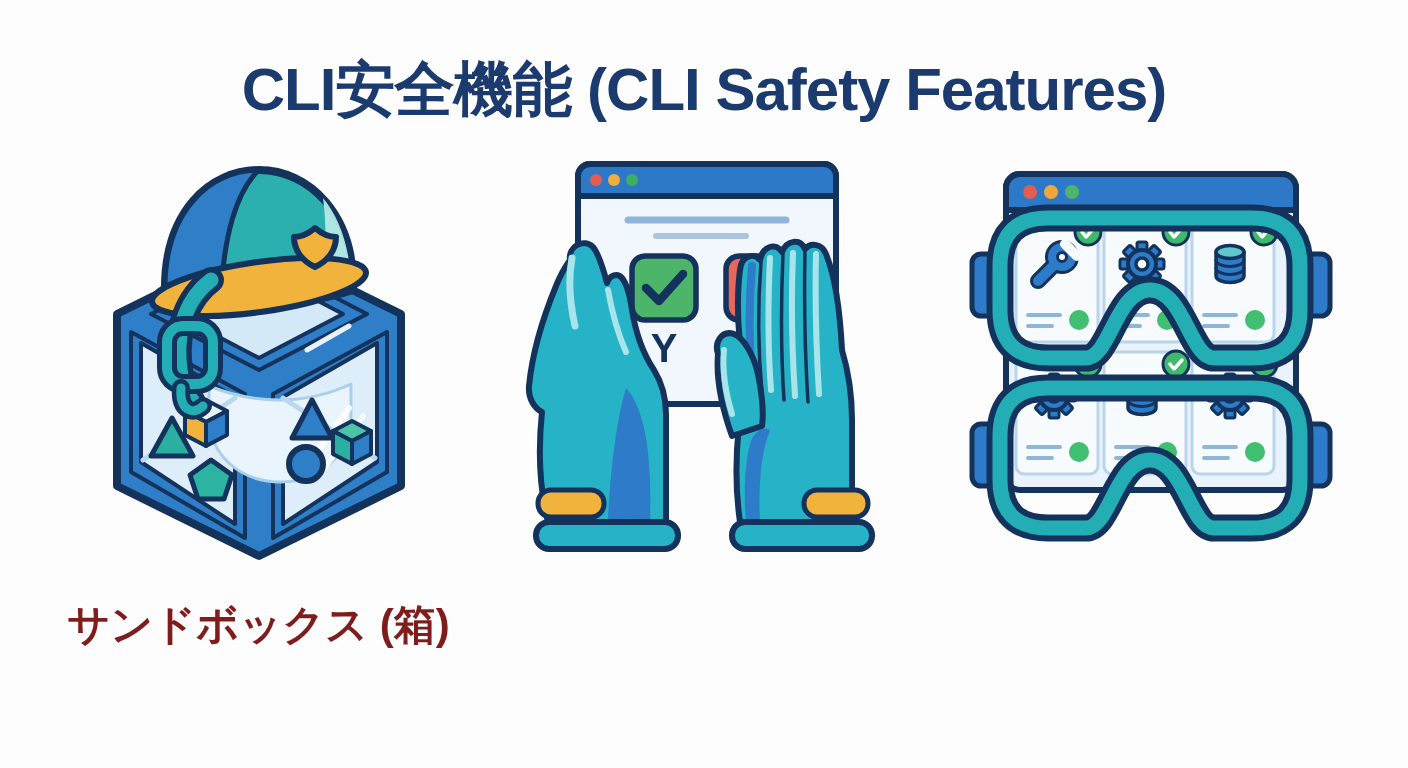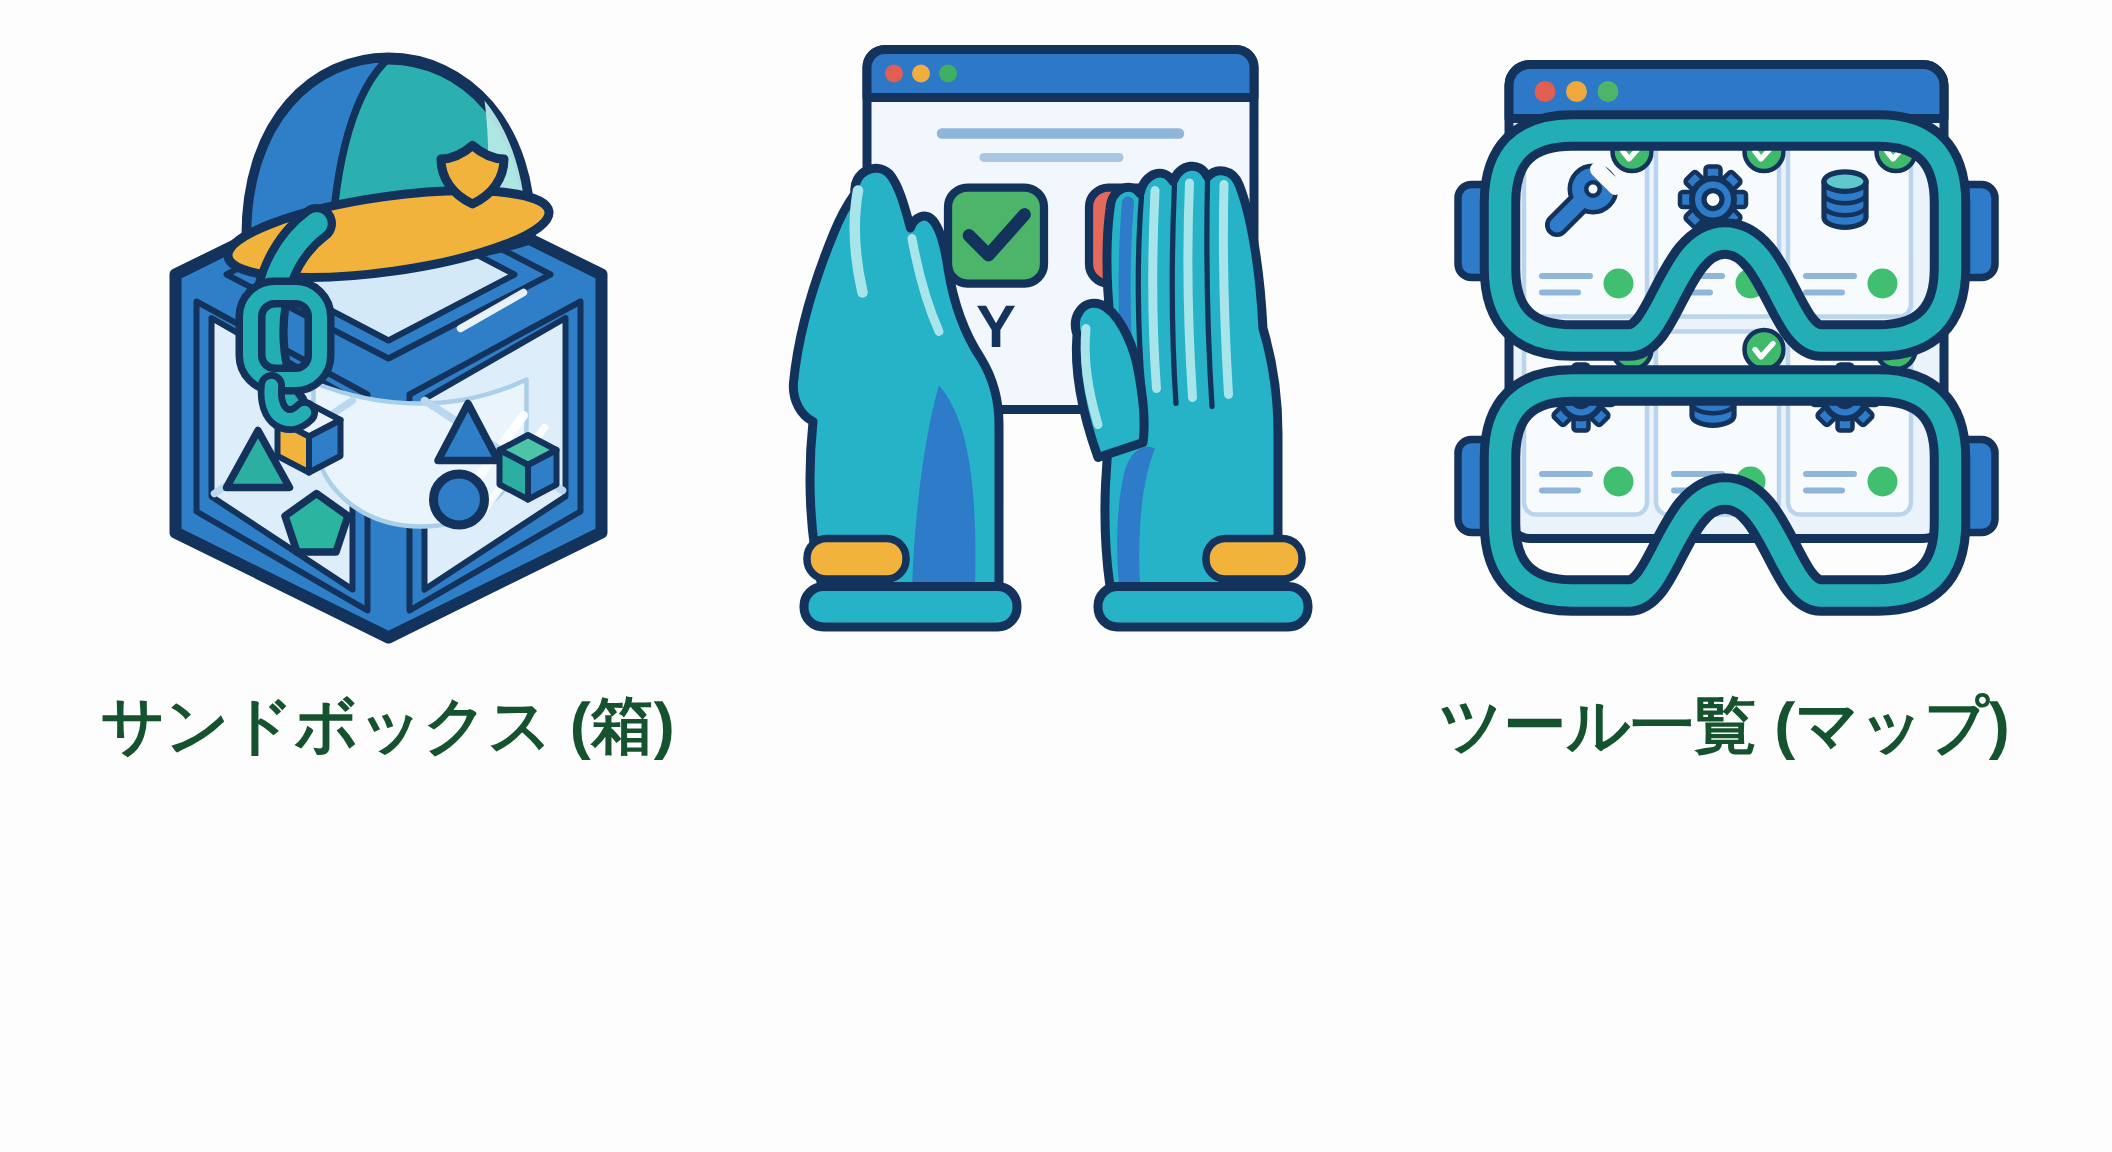--- a/index.html
+++ b/index.html
@@ -3,28 +3,29 @@
 <meta charset="utf-8">
 <style>
   html,body{margin:0;padding:0;background:#ffffff;}
   .canvas{position:relative;width:1408px;height:768px;background:#fdfdfe;overflow:hidden;
           font-family:"Liberation Sans","DejaVu Sans",sans-serif;}
   .title{margin:0;padding-top:50px;text-align:center;font-size:60px;font-weight:bold;
          color:#1b3a6e;letter-spacing:-1px;}
   .row{display:flex;justify-content:space-between;align-items:flex-start;padding:0 36px;margin-top:6px;}
   .panel{display:flex;flex-direction:column;align-items:center;width:445px;margin:0;}
   .art{height:438px;display:flex;align-items:center;justify-content:center;}
-  .caption{margin-top:12px;font-size:42px;font-weight:bold;color:#14532d;white-space:nowrap;text-align:center;}
+  .caption{margin-top:22px;font-size:42px;font-weight:bold;color:#7f1d1d;white-space:nowrap;text-align:center;}
   svg text.yn{font-family:"Liberation Sans","DejaVu Sans",sans-serif;font-weight:bold;font-size:40px;fill:#14335c;}
 </style>
 </head>
 <body>
 
 <div class="canvas">
 
+  <h1 class="title">CLI安全機能 (CLI Safety Features)</h1>
 
   <div class="row">
 
     <figure class="panel">
       <div class="art">
       <svg width="400" height="424" viewBox="0 0 400 424">
         <g stroke-linejoin="round" stroke-linecap="round">
 
           <g>
             <path d="M200,100 L342,170 L342,342 L200,412 L58,342 L58,170 Z" fill="#2e7ec8" stroke="#14335c" stroke-width="8"></path>
@@ -253,17 +254,16 @@
             <path d="M48,0 H252 Q300,0 300,48 V92 Q300,140 252,140 H214 C190,140 184,72 150,72 C116,72 110,140 86,140 H48 Q0,140 0,92 V48 Q0,0 48,0 Z" stroke="#22aeb4" stroke-width="15"></path>
           </g>
 
           <g fill="none" transform="translate(50,232)">
             <path d="M48,0 H252 Q300,0 300,48 V92 Q300,140 252,140 H214 C190,140 184,72 150,72 C116,72 110,140 86,140 H48 Q0,140 0,92 V48 Q0,0 48,0 Z" stroke="#14335c" stroke-width="27"></path>
             <path d="M48,0 H252 Q300,0 300,48 V92 Q300,140 252,140 H214 C190,140 184,72 150,72 C116,72 110,140 86,140 H48 Q0,140 0,92 V48 Q0,0 48,0 Z" stroke="#22aeb4" stroke-width="15"></path>
           </g>
         </g>
       </svg>
       </div>
-      <figcaption class="caption">ツール一覧 (マップ)</figcaption>
     </figure>
 
   </div>
 </div>
 
 </body></html>

